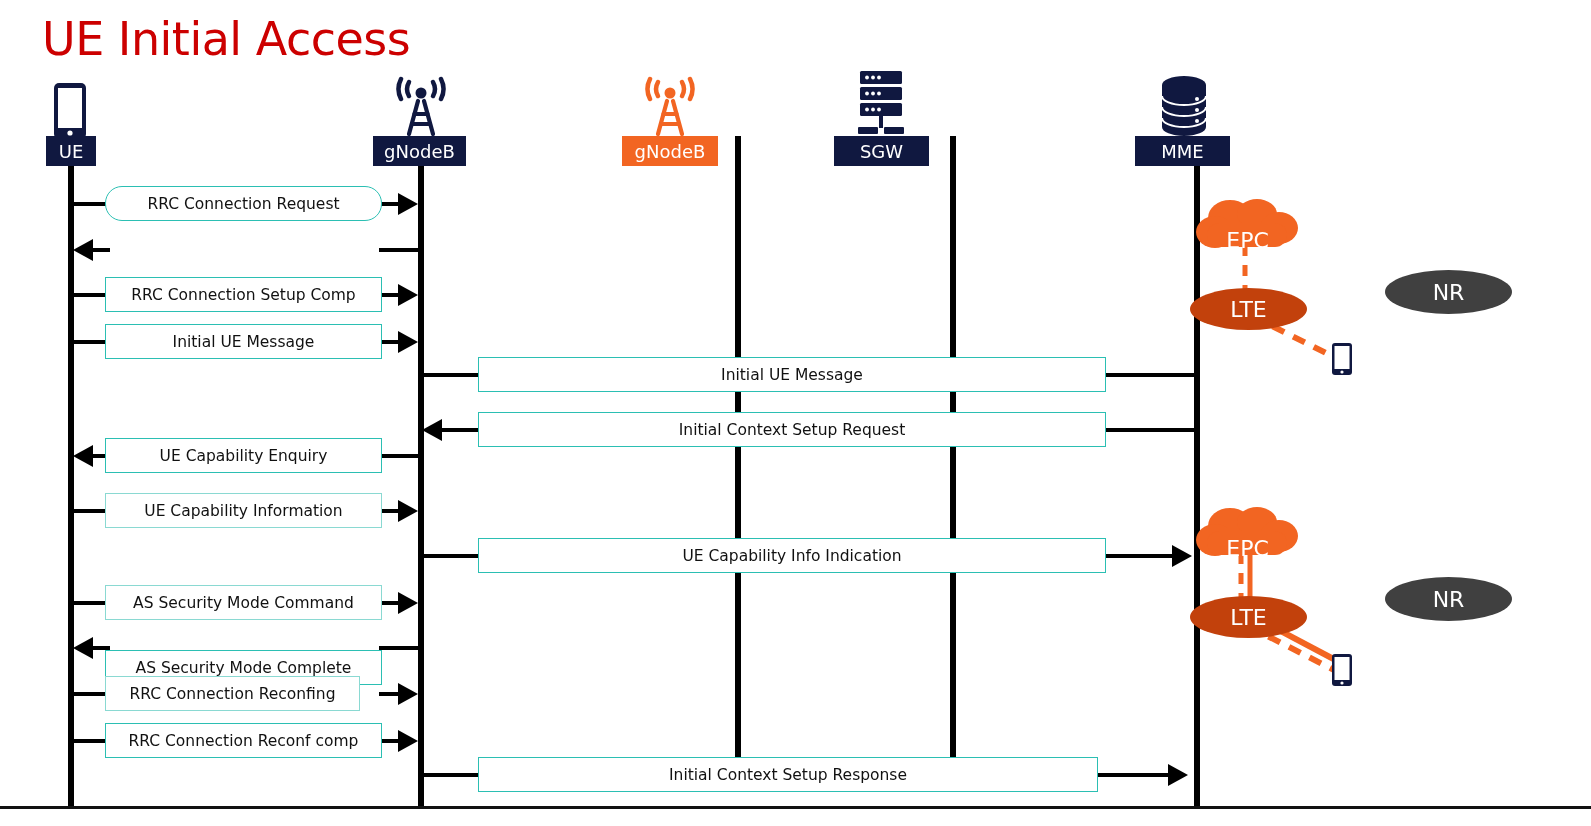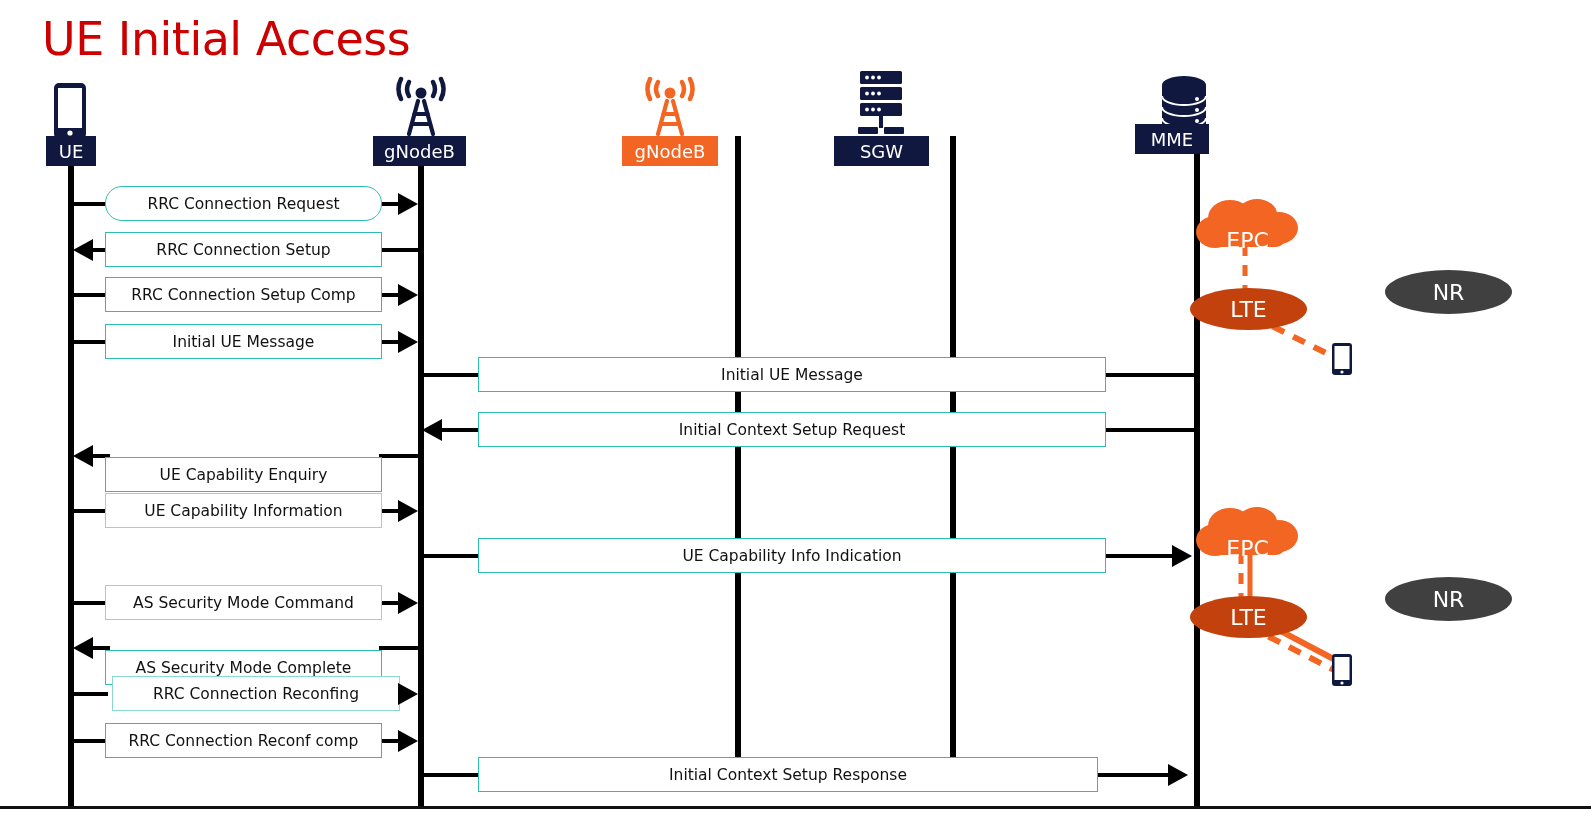--- a/index.html
+++ b/index.html
@@ -149,30 +149,29 @@
           <circle cx="38" cy="35" r="2"></circle>
           <circle cx="38" cy="46" r="2"></circle>
       </g>
     </svg>
   </div>
 
   <div class="actor-box navy" style="left:46px;top:136px;width:50px;">UE</div>
   <div class="actor-box navy" style="left:373px;top:136px;width:93px;">gNodeB</div>
   <div class="actor-box orange" style="left:622px;top:136px;width:96px;">gNodeB</div>
   <div class="actor-box navy" style="left:834px;top:136px;width:95px;">SGW</div>
-  <div class="actor-box navy" style="left:1135px;top:124px;width:74px;text-align:right;">MME</div>
+  <div class="actor-box navy" style="left:1135px;top:136px;width:95px;text-align:right;">MME</div>
 
   <div class="stub" style="left:68px;top:202px;width:40px;"></div>
   <div class="msg" style="left:105px;top:186px;width:277px;border-radius:17px;">RRC Connection Request</div>
   <div class="stub" style="left:379px;top:202px;width:24px;"></div>
   <div class="arrow right" style="left:398px;top:193px;"></div>
 
   <div class="arrow left" style="left:73px;top:239px;"></div>
   <div class="stub" style="left:92px;top:248px;width:18px;"></div>
-  <div class="msg" style="left:105px;top:232px;width:277px;">RRC Connection Setup</div>
   <div class="stub" style="left:379px;top:248px;width:42px;"></div>
 
   <div class="stub" style="left:68px;top:293px;width:40px;"></div>
   <div class="msg" style="left:105px;top:277px;width:277px;">RRC Connection Setup Comp</div>
   <div class="stub" style="left:379px;top:293px;width:24px;"></div>
   <div class="arrow right" style="left:398px;top:284px;"></div>
 
   <div class="stub" style="left:68px;top:340px;width:40px;"></div>
   <div class="msg" style="left:105px;top:324px;width:277px;">Initial UE Message</div>
   <div class="stub" style="left:379px;top:340px;width:24px;"></div>
@@ -182,21 +181,21 @@
   <div class="msg" style="left:478px;top:357px;width:628px;">Initial UE Message</div>
   <div class="stub" style="left:1100px;top:373px;width:98px;"></div>
 
   <div class="arrow left" style="left:422px;top:419px;"></div>
   <div class="stub" style="left:441px;top:428px;width:42px;"></div>
   <div class="msg" style="left:478px;top:412px;width:628px;">Initial Context Setup Request</div>
   <div class="stub" style="left:1100px;top:428px;width:98px;"></div>
 
   <div class="arrow left" style="left:73px;top:445px;"></div>
   <div class="stub" style="left:92px;top:454px;width:18px;"></div>
-  <div class="msg" style="left:105px;top:438px;width:277px;margin-top:19px;">UE Capability Enquiry</div>
+  <div class="msg" style="left:105px;top:438px;width:277px;">UE Capability Enquiry</div>
   <div class="stub" style="left:379px;top:454px;width:42px;"></div>
 
   <div class="stub" style="left:68px;top:509px;width:40px;"></div>
   <div class="msg pale" style="left:105px;top:493px;width:277px;">UE Capability Information</div>
   <div class="stub" style="left:379px;top:509px;width:24px;"></div>
   <div class="arrow right" style="left:398px;top:500px;"></div>
 
   <div class="stub" style="left:418px;top:554px;width:65px;"></div>
   <div class="msg" style="left:478px;top:538px;width:628px;">UE Capability Info Indication</div>
   <div class="stub" style="left:1100px;top:554px;width:76px;"></div>
@@ -206,21 +205,21 @@
   <div class="msg pale" style="left:105px;top:585px;width:277px;">AS Security Mode Command</div>
   <div class="stub" style="left:379px;top:601px;width:24px;"></div>
   <div class="arrow right" style="left:398px;top:592px;"></div>
 
   <div class="arrow left" style="left:73px;top:637px;"></div>
   <div class="stub" style="left:92px;top:646px;width:18px;"></div>
   <div class="msg" style="left:105px;top:630px;width:277px;margin-top:20px;">AS Security Mode Complete</div>
   <div class="stub" style="left:379px;top:646px;width:42px;"></div>
 
   <div class="stub" style="left:68px;top:692px;width:40px;"></div>
-  <div class="msg pale" style="left:112px;top:676px;width:288px;">RRC Connection Reconfing</div>
+  <div class="msg pale" style="left:105px;top:676px;width:255px;">RRC Connection Reconfing</div>
   <div class="stub" style="left:379px;top:692px;width:24px;"></div>
   <div class="arrow right" style="left:398px;top:683px;"></div>
 
   <div class="stub" style="left:68px;top:739px;width:40px;"></div>
   <div class="msg" style="left:105px;top:723px;width:277px;">RRC Connection Reconf comp</div>
   <div class="stub" style="left:379px;top:739px;width:24px;"></div>
   <div class="arrow right" style="left:398px;top:730px;"></div>
 
   <div class="stub" style="left:418px;top:773px;width:65px;"></div>
   <div class="msg" style="left:478px;top:757px;width:620px;text-align:center;">Initial Context Setup Response</div>

